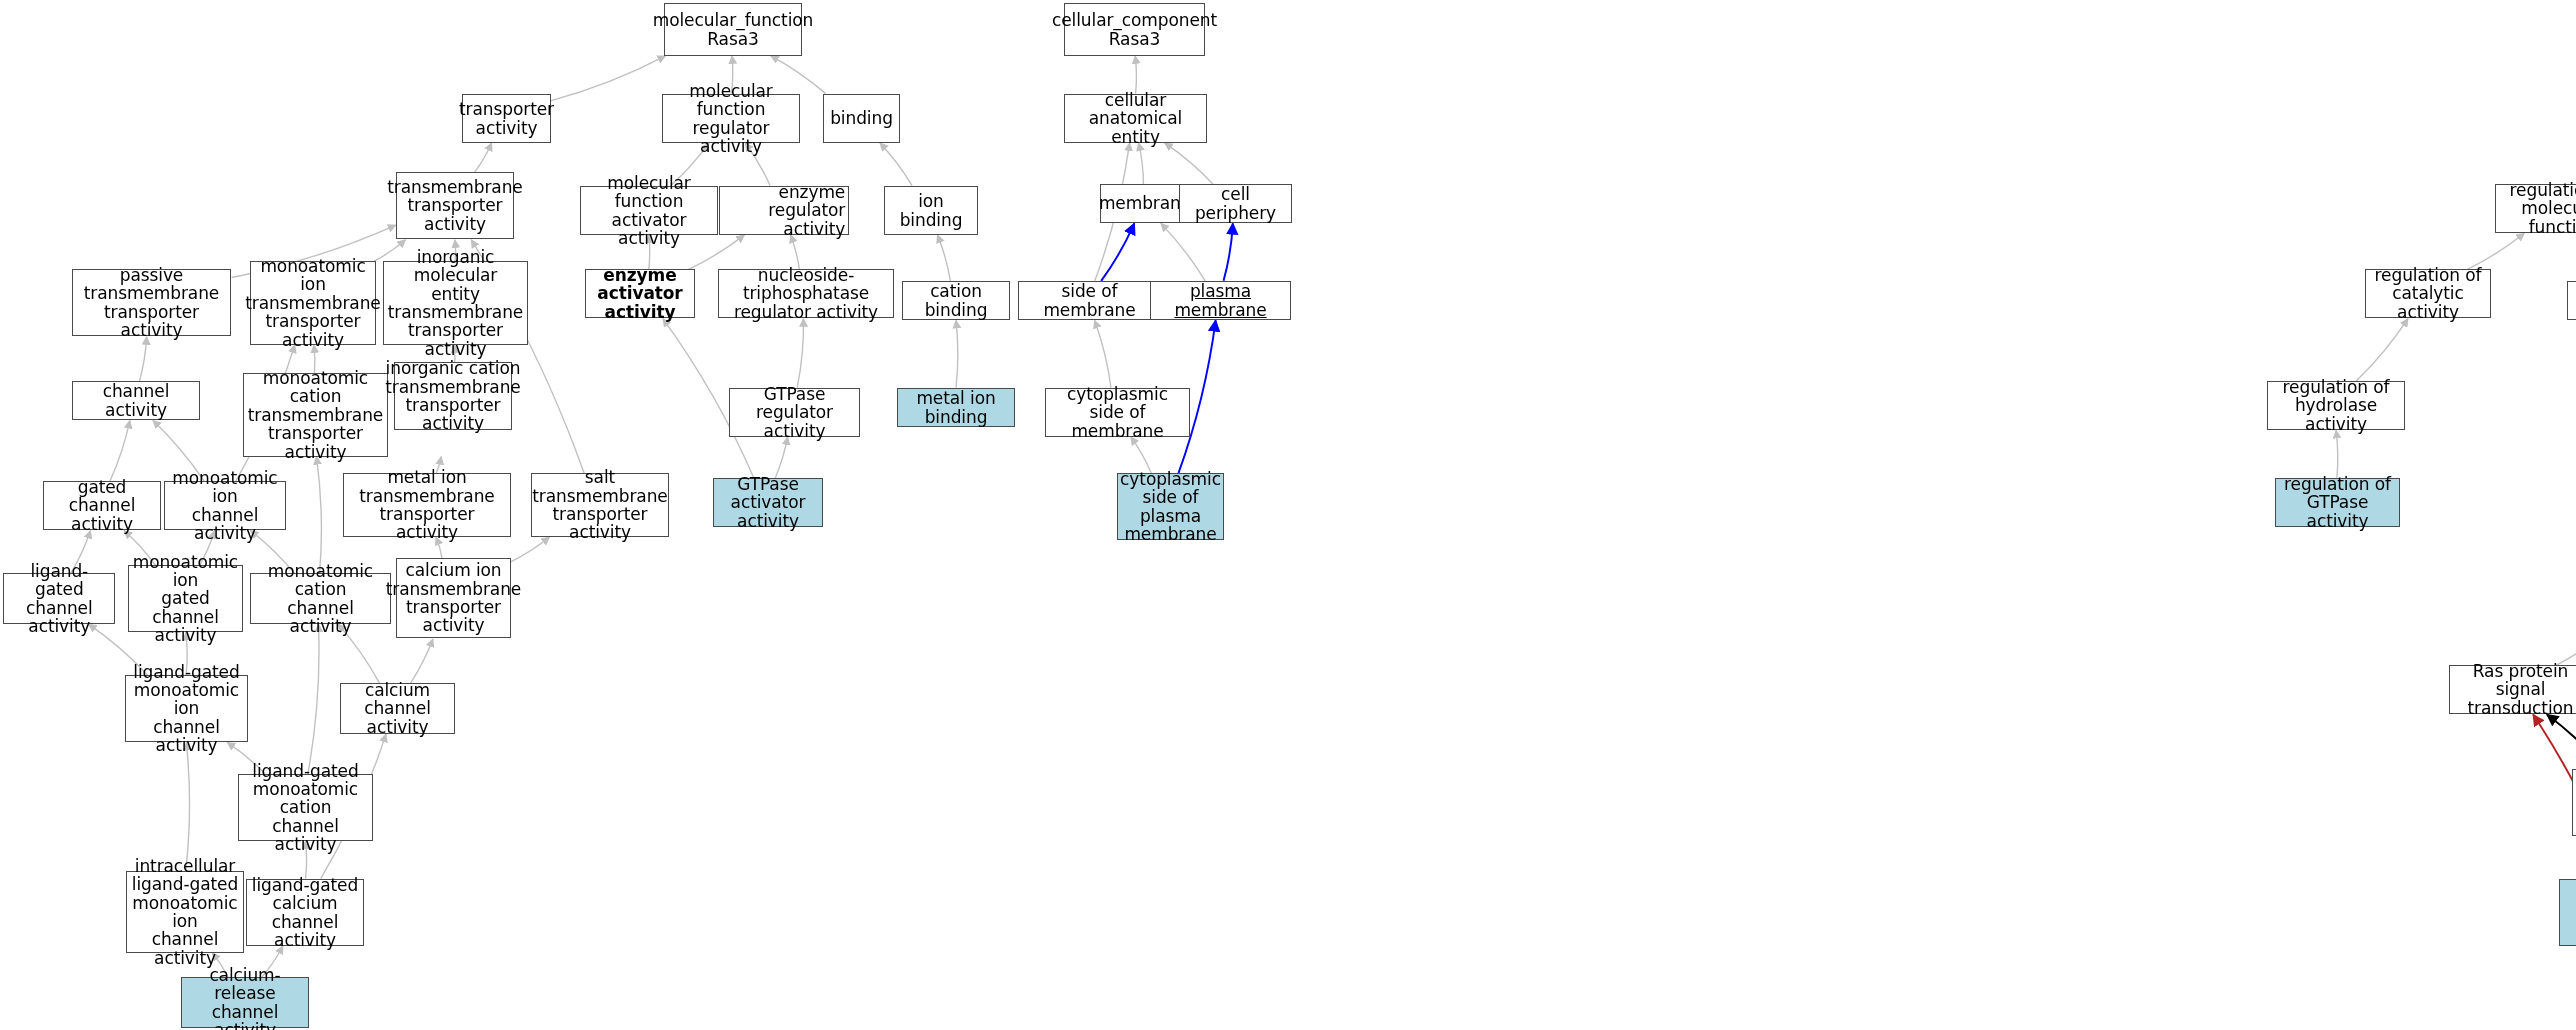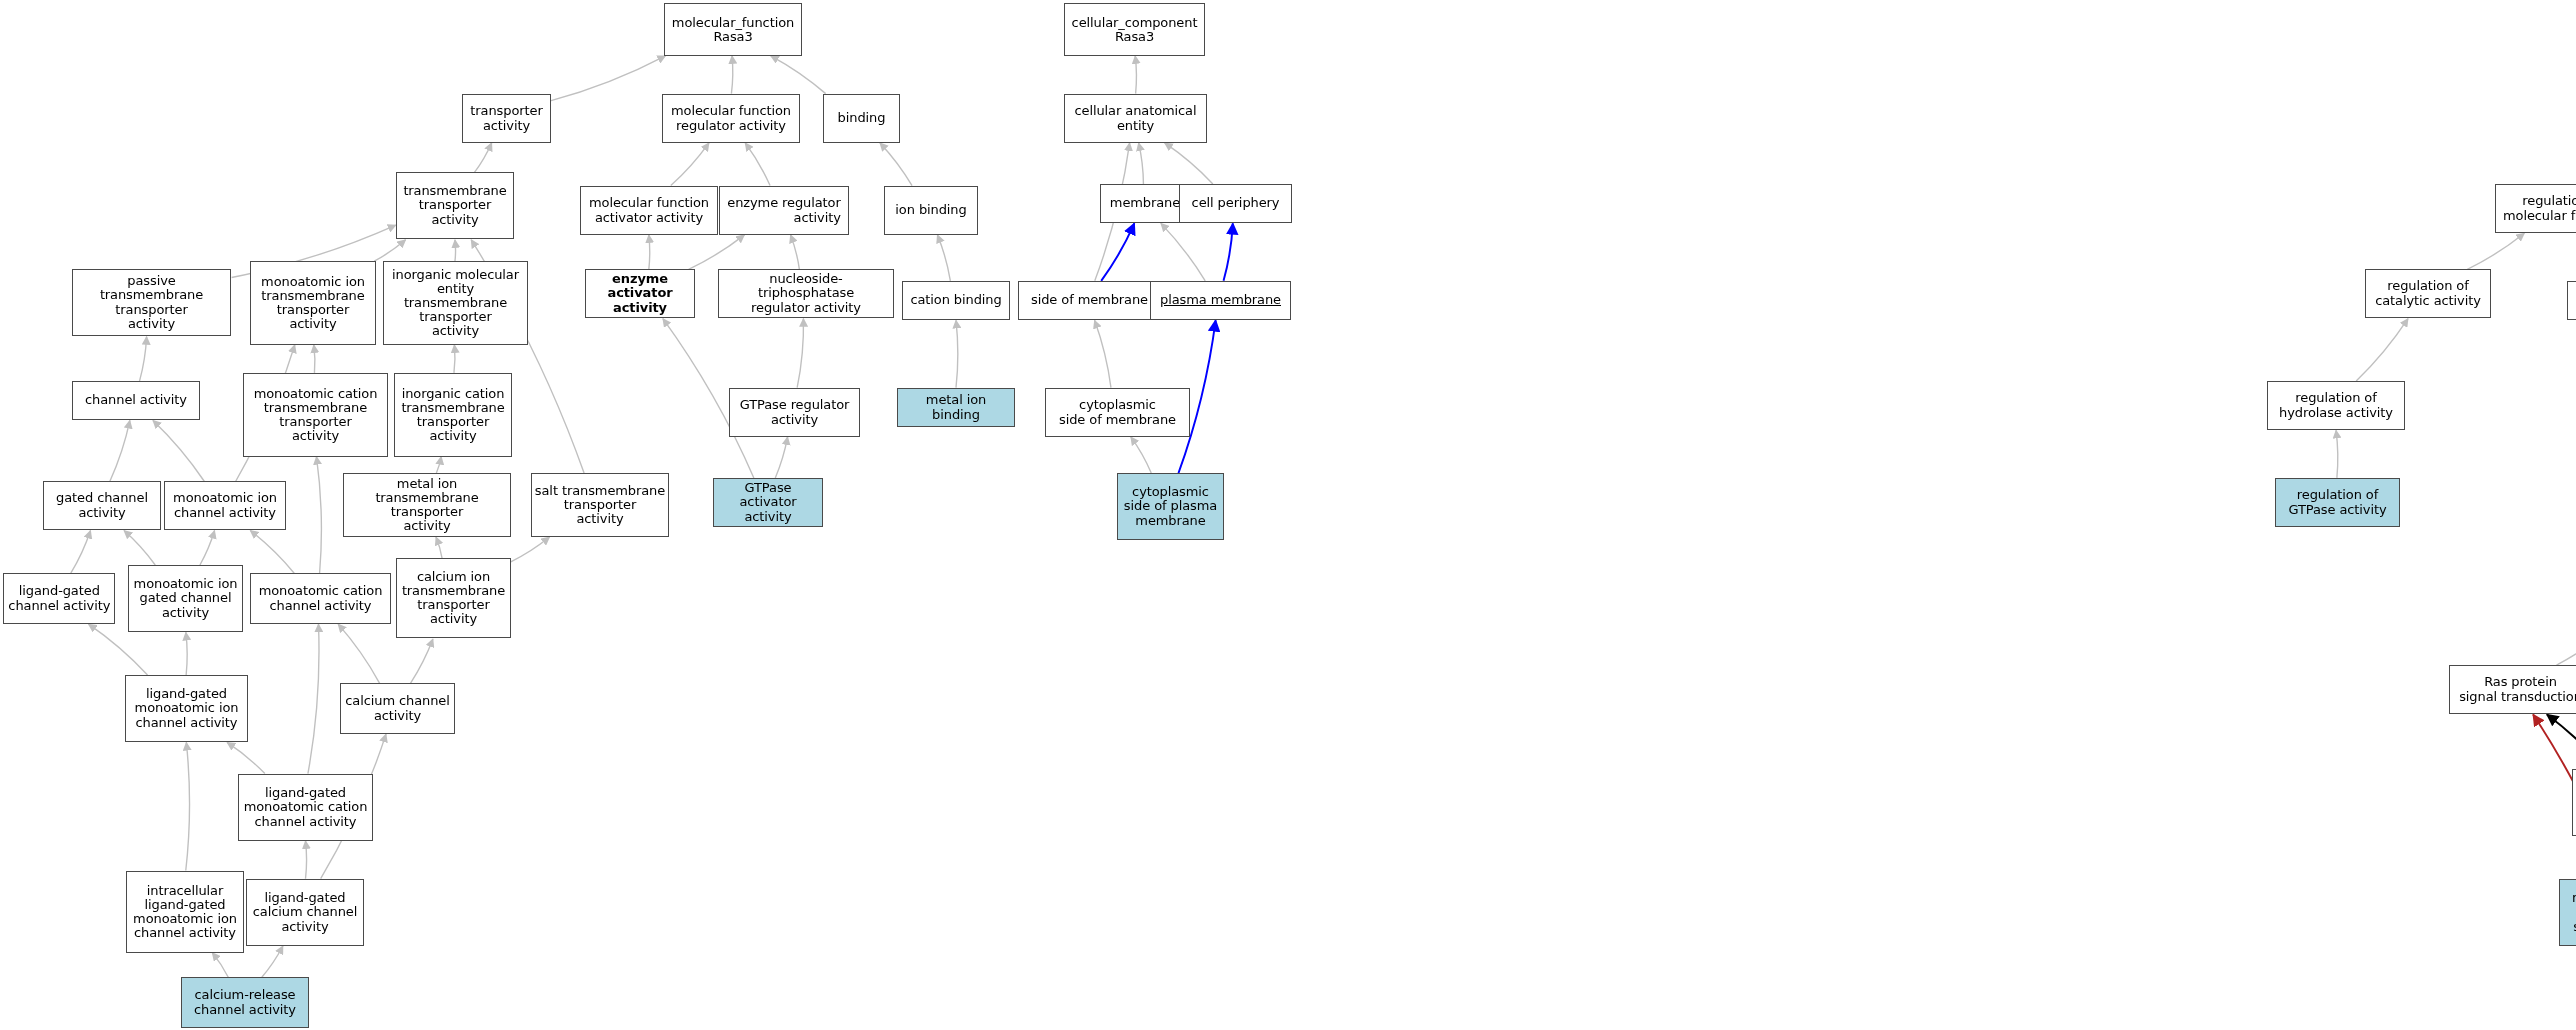--- a/index.html
+++ b/index.html
@@ -10,21 +10,21 @@
     position:absolute;
     box-sizing:border-box;
     border:1.5px solid #4a4a4a;
     background:#ffffff;
     display:flex;
     align-items:center;
     justify-content:center;
     text-align:center;
     line-height:1.08;
     color:#000;
-    font-size:13px;
+    font-size:17px;
     white-space:pre-line;
     padding:0.9px 2.8px;
     letter-spacing:-0.1px;
   }
   .node.hl{background:#add8e4;}
 </style>
 </head>
 <body>
 
 <div id="canvas">
@@ -185,21 +185,21 @@
     <div class="node" style="left: 585px; top: 269px; width: 110px; height: 49px; font-weight: bold;"><span>enzyme activator
 activity</span></div>
     <div class="node" style="left: 718px; top: 269px; width: 176px; height: 49px;"><span>nucleoside-triphosphatase
 regulator activity</span></div>
     <div class="node" style="left: 902px; top: 281px; width: 108px; height: 39px;"><span>cation binding</span></div>
     <div class="node" style="left: 72px; top: 381px; width: 128px; height: 39px;"><span>channel activity</span></div>
     <div class="node" style="left: 243px; top: 373px; width: 145px; height: 84px;"><span>monoatomic cation
 transmembrane
 transporter
 activity</span></div>
-    <div class="node" style="left: 394px; top: 373px; width: 118px; height: 84px;"><span>inorganic cation
+    <div class="node" style="left: 394px; top: 362px; width: 118px; height: 68px;"><span>inorganic cation
 transmembrane
 transporter
 activity</span></div>
     <div class="node" style="left: 729px; top: 388px; width: 131px; height: 49px;"><span>GTPase regulator
 activity</span></div>
     <div class="node" style="left: 43px; top: 481px; width: 118px; height: 49px;"><span>gated channel
 activity</span></div>
     <div class="node" style="left: 164px; top: 481px; width: 122px; height: 49px;"><span>monoatomic ion
 channel activity</span></div>
     <div class="node" style="left: 343px; top: 473px; width: 168px; height: 64px;"><span>metal ion

